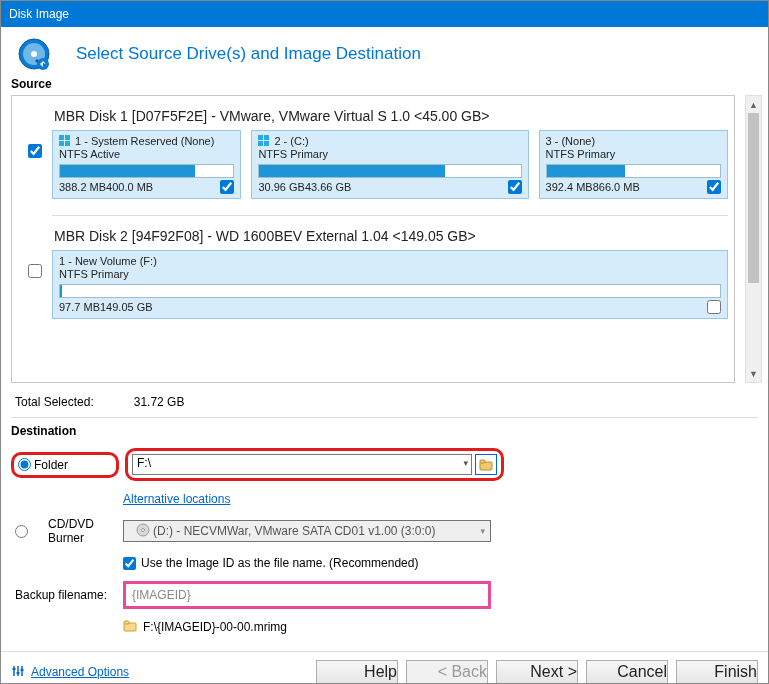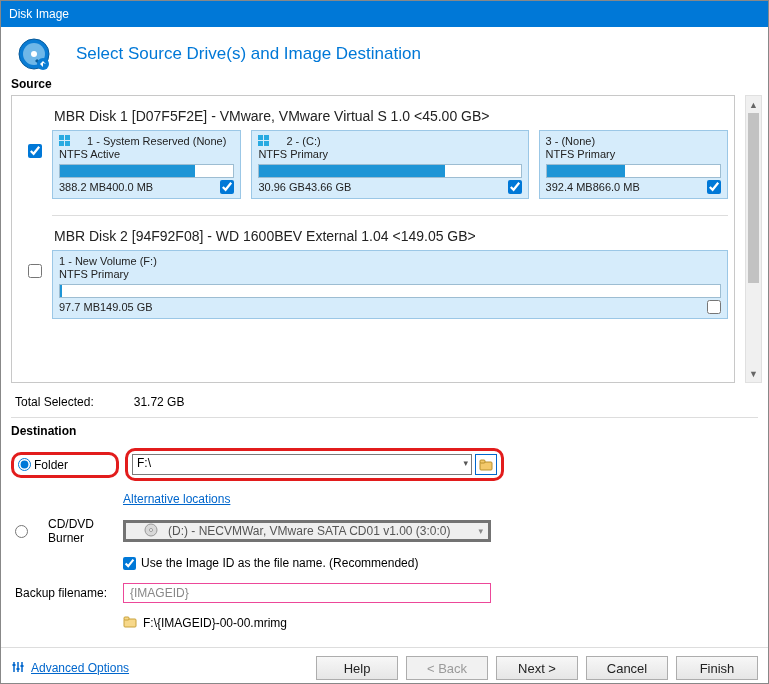--- a/index.html
+++ b/index.html
@@ -18,21 +18,21 @@
 
 .disk-block { padding: 2px 0 10px 0; }
 .disk-row { display: flex; align-items: flex-start; }
 .disk-check { width: 34px; display: flex; justify-content: center; padding-top: 40px; }
 .disk-check input { width:14px; height:14px; }
 .disk-content { flex: 1; }
 .disk-title { font-size: 14px; padding: 4px 2px 6px 2px; color:#222; }
 .partitions { display: flex; gap: 10px; }
 .partition { background: #d6ecfb; border: 1px solid #9bc7e6; padding: 4px 6px 3px 6px; flex: 1; min-width: 150px; position: relative; font-size: 11px; color:#222; }
 .partition.wide { flex: 1.5; }
-.part-top { display:flex; align-items:center; gap:16px; margin-bottom:1px;}
+.part-top { display:flex; align-items:center; gap:4px; margin-bottom:1px;}
 .win-icon { width:12px; height:12px; display:inline-block; }
 .part-fs { margin-bottom: 4px; }
 .usage-bar { height: 14px; background: #fff; border: 1px solid #9dbdd2; position: relative; margin-bottom: 3px; }
 .usage-fill { height: 100%; background: #1e95d6; }
 .part-sizes { display:flex; line-height:1.25; }
 .part-check { position: absolute; bottom: 4px; right: 6px; width:14px; height:14px; }
 
 .divider-line { border-top: 1px solid #ddd; margin: 6px 0 6px 34px; }
 
 .total-row { padding: 8px 14px; font-size: 12px; display:flex; gap:40px; }
@@ -40,30 +40,30 @@
 
 .dest-panel { padding: 8px 10px 6px 10px; }
 .dest-row { display: flex; align-items: center; margin-bottom: 6px; min-height:24px; }
 .dest-label { width: 112px; display: flex; align-items: center; gap: 20px; font-size: 12px; padding-left: 4px;}
 .folder-highlight { border: 3px solid #e21c1c; padding: 3px 4px; display: flex; align-items: center; gap: 3px; border-radius:10px; }
 .folder-combo { width: 340px; height: 21px; border: 1px solid #7a7a7a; font-size: 12px; padding: 1px 18px 1px 4px; background:#fff; position:relative; }
 .folder-combo .chev { position:absolute; right:3px; top:3px; font-size:9px; color:#555; }
 .browse-btn { width: 22px; height: 21px; border: 1px solid #0066cc; background: #fff; display:flex; align-items:center; justify-content:center; }
 .browse-btn svg { width:14px; height:14px; }
 .alt-link { color: #0066cc; text-decoration: underline; font-size: 12px; cursor:pointer; }
-.cd-combo { width: 368px; height: 22px; border: 3px solid #737373; background: #efefef; font-size: 12px; padding: 2px 18px; color:#555; display:flex; align-items:center; gap:10px; position:relative; }
+.cd-combo { width: 368px; height: 22px; border: 1px solid #737373; background: #efefef; font-size: 12px; padding: 2px 12px; color:#555; display:flex; align-items:center; gap:3px; position:relative; }
 .cd-combo .chev { position:absolute; right:5px; font-size:9px; color:#888; }
 .chk-row { display:flex; align-items:center; gap:5px; font-size:12px; margin-left:0px; }
-.filename-input { width: 368px; height: 20px; border: 1px solid #ec4899; background: #fff; font-size: 12px; padding: 2px 6px; color:#888; }
+.filename-input { width: 368px; height: 28px; border: 3px solid #ec4899; background: #fff; font-size: 12px; padding: 2px 6px; color:#888; }
 .result-row { display:flex; align-items:center; gap:6px; font-size:12px; margin-left: 0px; padding:2px 0; }
 
 .footer { display:flex; align-items:center; justify-content:space-between; padding: 8px 10px; border-top:1px solid #ddd; }
 .adv-link { display:flex; align-items:center; gap:6px; color:#0066cc; text-decoration:underline; font-size:12px; cursor:pointer; }
 .btns { display:flex; gap:8px; }
-.btn { width: 82px; height: 24px; border: 1px solid #adadad; background: linear-gradient(#f7f7f7,#e6e6e6); font-size: 13px; color:#222; cursor:pointer; }
+.btn { width: 82px; height: 24px; border: 1px solid #adadad; background: linear-gradient(#f7f7f7,#e6e6e6); font-size: 16px; color:#222; cursor:pointer;text-align:right; }
 .btn:disabled { color:#9a9a9a; background:#f1f1f1; }
 
 input[type=checkbox], input[type=radio] { accent-color: #0078d7; }
 </style>
 </head>
 <body>
 
 <div class="titlebar">
   <span>Disk Image</span>
 </div>

